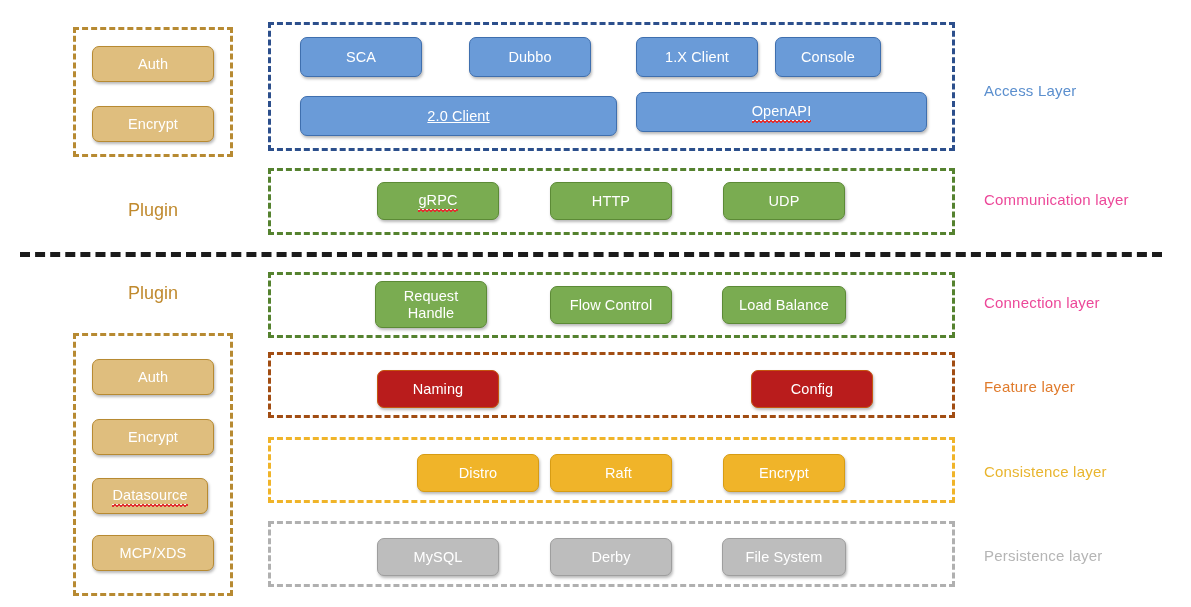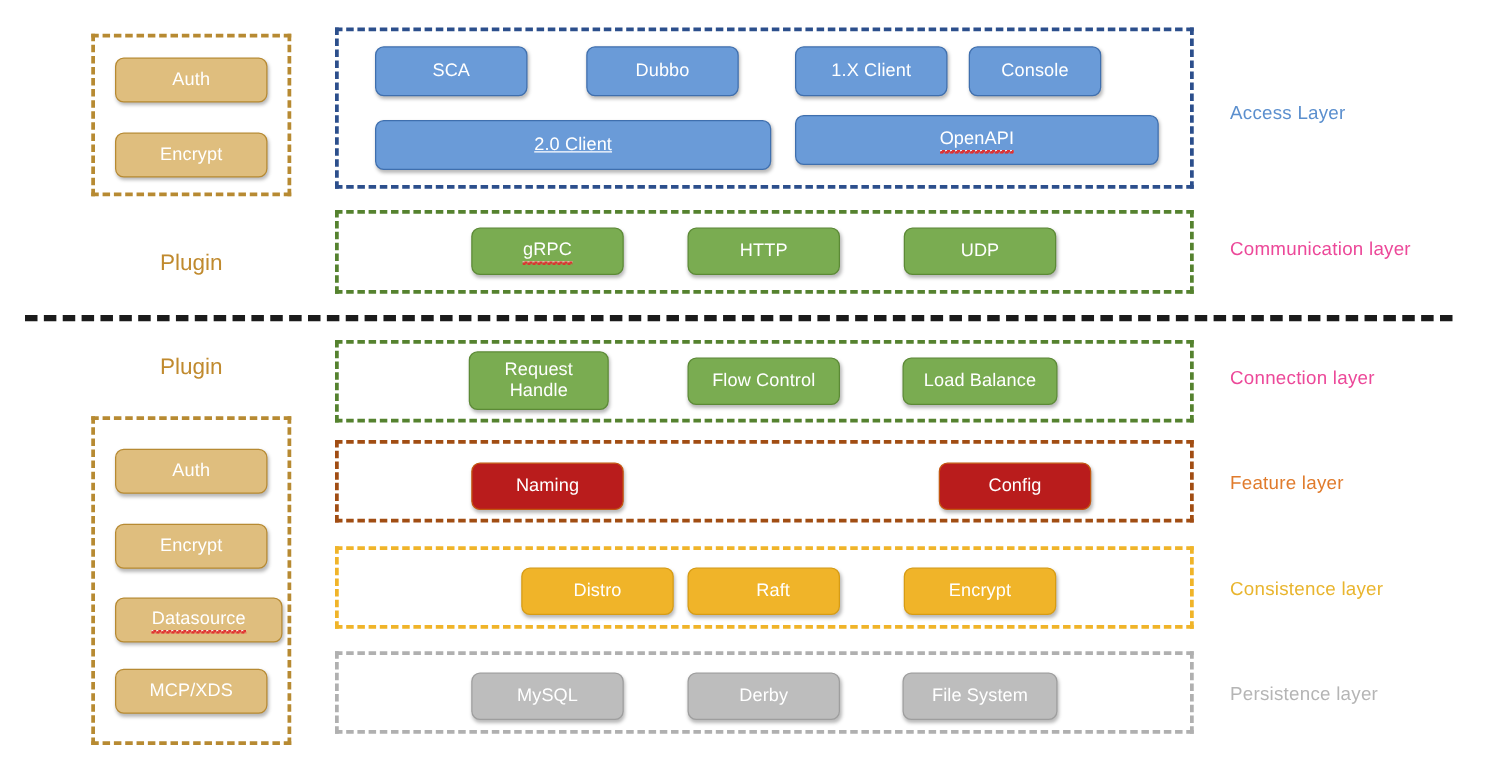--- a/index.html
+++ b/index.html
@@ -165,21 +165,21 @@
   </div>
 
   <div class="abs group tan" style="left:73px; top:333px; width:160px; height:263px;"></div>
 
   <div class="abs node tan" style="left:92px; top:359px; width:122px; height:36px;">
     <span>Auth</span>
   </div>
   <div class="abs node tan" style="left:92px; top:419px; width:122px; height:36px;">
     <span>Encrypt</span>
   </div>
-  <div class="abs node tan" style="left:92px; top:478px; width:134px; height:36px;">
+  <div class="abs node tan" style="left:92px; top:478px; width:116px; height:36px;">
     <span class="squiggle">Datasource</span>
   </div>
   <div class="abs node tan" style="left:92px; top:535px; width:122px; height:36px;">
     <span>MCP/XDS</span>
   </div>
 
   <div class="abs group green" style="left:268px; top:272px; width:687px; height:66px;"></div>
 
   <div class="abs node green" style="left:375px; top:281px; width:112px; height:47px;">
     <span>Request

